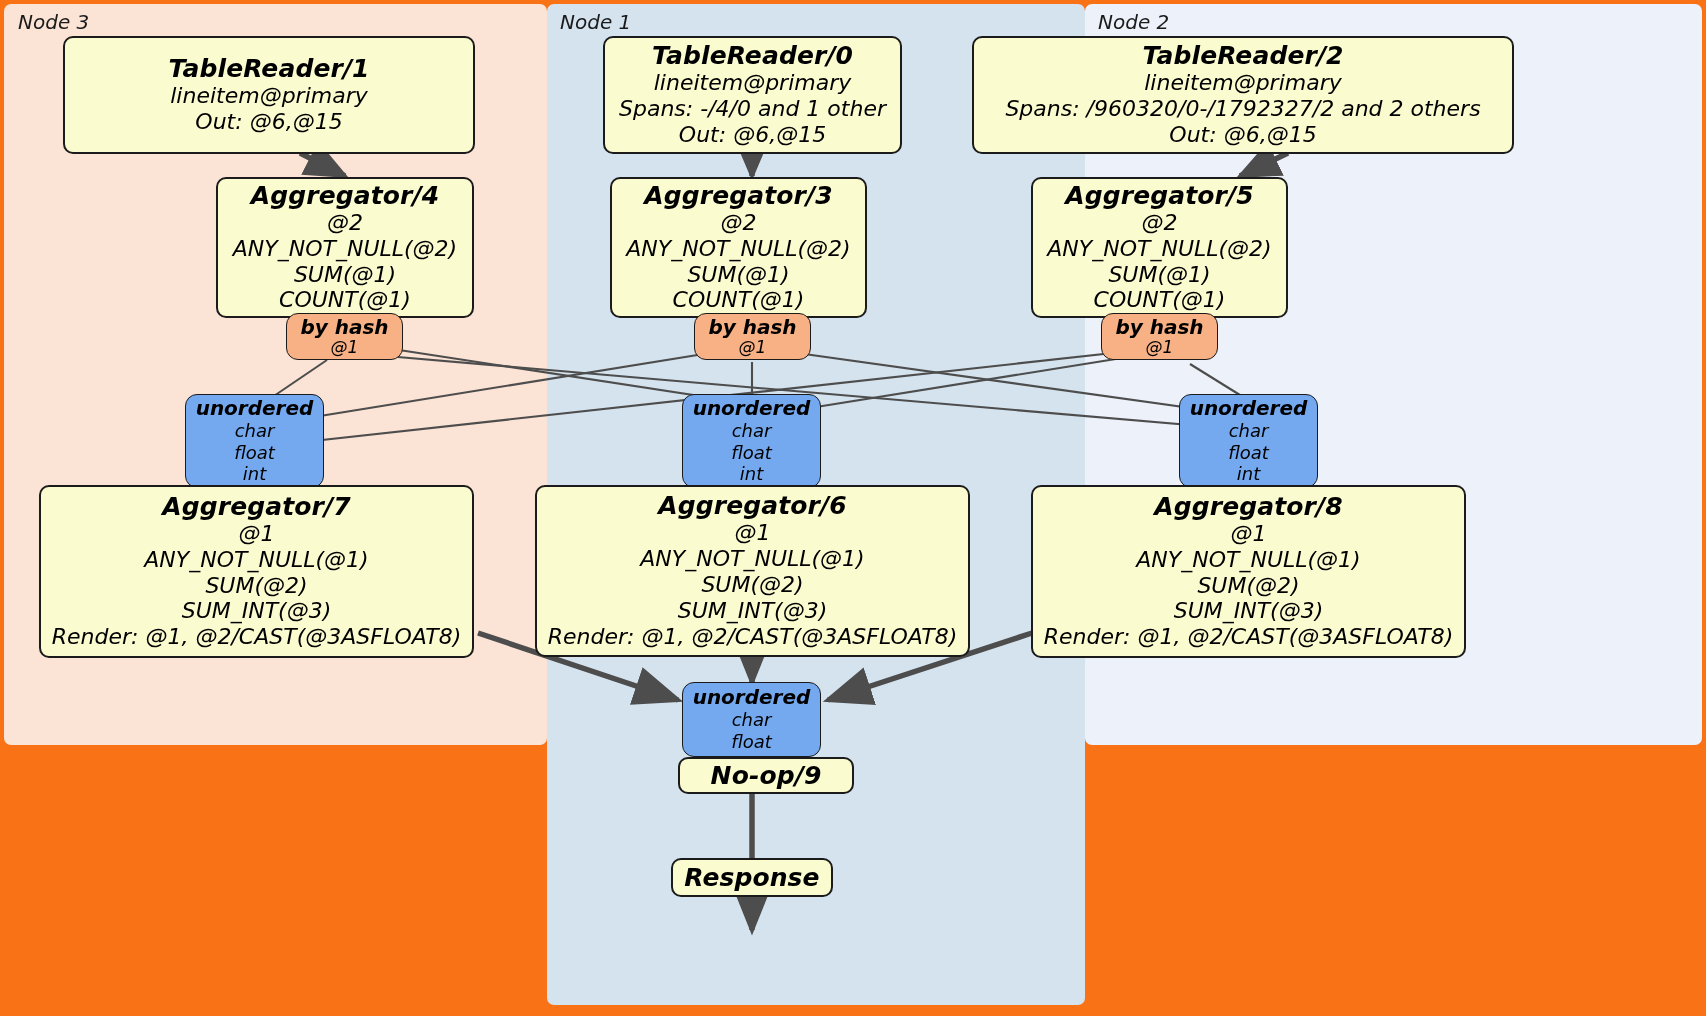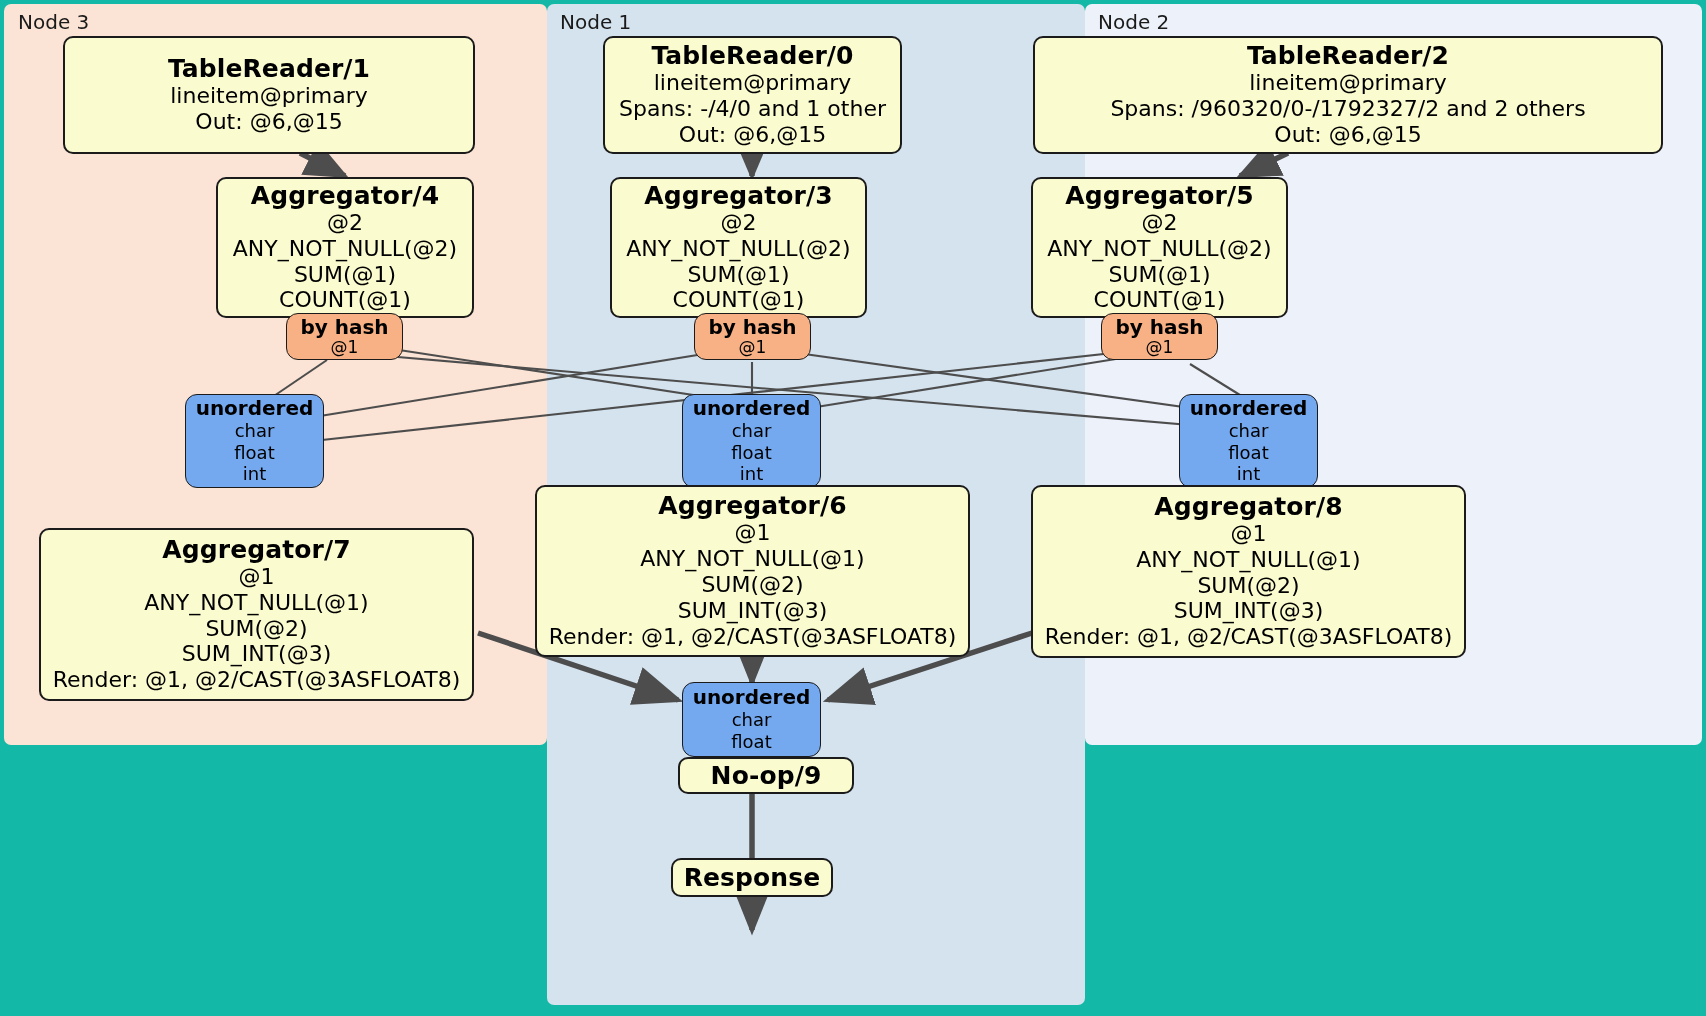--- a/index.html
+++ b/index.html
@@ -1,18 +1,18 @@
 <!DOCTYPE html>
 <html><head>
 <meta charset="utf-8">
 <title>Distributed Query Plan</title>
 <style>
   html,body{margin:0;padding:0;background:#ffffff;}
   body{font-family:"DejaVu Sans","Liberation Sans",sans-serif;}
-  #stage{position:relative;width:1706px;height:1016px;overflow:hidden;background:#14b8a6;}
+  #stage{position:relative;width:1706px;height:1016px;overflow:hidden;background:#f97316;font-style:italic;}
 
   .panel{position:absolute;border-radius:7px;}
   .panel-label{position:absolute;font-size:20px;color:#1a1a1a;line-height:1;}
 
   svg.edges{position:absolute;left:0;top:0;width:1706px;height:1016px;pointer-events:none;}
 
   .node{position:absolute;box-sizing:border-box;display:flex;flex-direction:column;
         align-items:center;justify-content:center;text-align:center;}
 
   .proc{background:#fbfbd0;border:2px solid #1b1b1b;border-radius:10px;color:#000;}
@@ -90,21 +90,21 @@
     <div class="ln">Out: @6,@15</div>
   </div>
 
   <div class="node proc" style="left:603px;top:36px;width:299px;height:118px;">
     <div class="ttl">TableReader/0</div>
     <div class="ln">lineitem@primary</div>
     <div class="ln">Spans: -/4/0 and 1 other</div>
     <div class="ln">Out: @6,@15</div>
   </div>
 
-  <div class="node proc" style="left:1033px;top:36px;width:630px;height:118px;">
+  <div class="node proc" style="left:972px;top:36px;width:542px;height:118px;">
     <div class="ttl">TableReader/2</div>
     <div class="ln">lineitem@primary</div>
     <div class="ln">Spans: /960320/0-/1792327/2 and 2 others</div>
     <div class="ln">Out: @6,@15</div>
   </div>
 
   <div class="node proc" style="left:216px;top:177px;width:258px;height:141px;justify-content:center;">
     <div class="ttl">Aggregator/4</div>
     <div class="ln">@2</div>
     <div class="ln">ANY_NOT_NULL(@2)</div>
@@ -157,21 +157,21 @@
     <div class="ln">int</div>
   </div>
 
   <div class="node sync" style="left:1179px;top:394px;width:139px;height:94px;">
     <div class="ttl">unordered</div>
     <div class="ln">char</div>
     <div class="ln">float</div>
     <div class="ln">int</div>
   </div>
 
-  <div class="node proc" style="left:39px;top:485px;width:435px;height:173px;margin-top:43px;">
+  <div class="node proc" style="left:39px;top:485px;width:435px;height:173px;">
     <div class="ttl">Aggregator/7</div>
     <div class="ln">@1</div>
     <div class="ln">ANY_NOT_NULL(@1)</div>
     <div class="ln">SUM(@2)</div>
     <div class="ln">SUM_INT(@3)</div>
     <div class="ln">Render: @1, @2/CAST(@3ASFLOAT8)</div>
   </div>
 
   <div class="node proc" style="left:535px;top:485px;width:435px;height:172px;">
     <div class="ttl">Aggregator/6</div>

